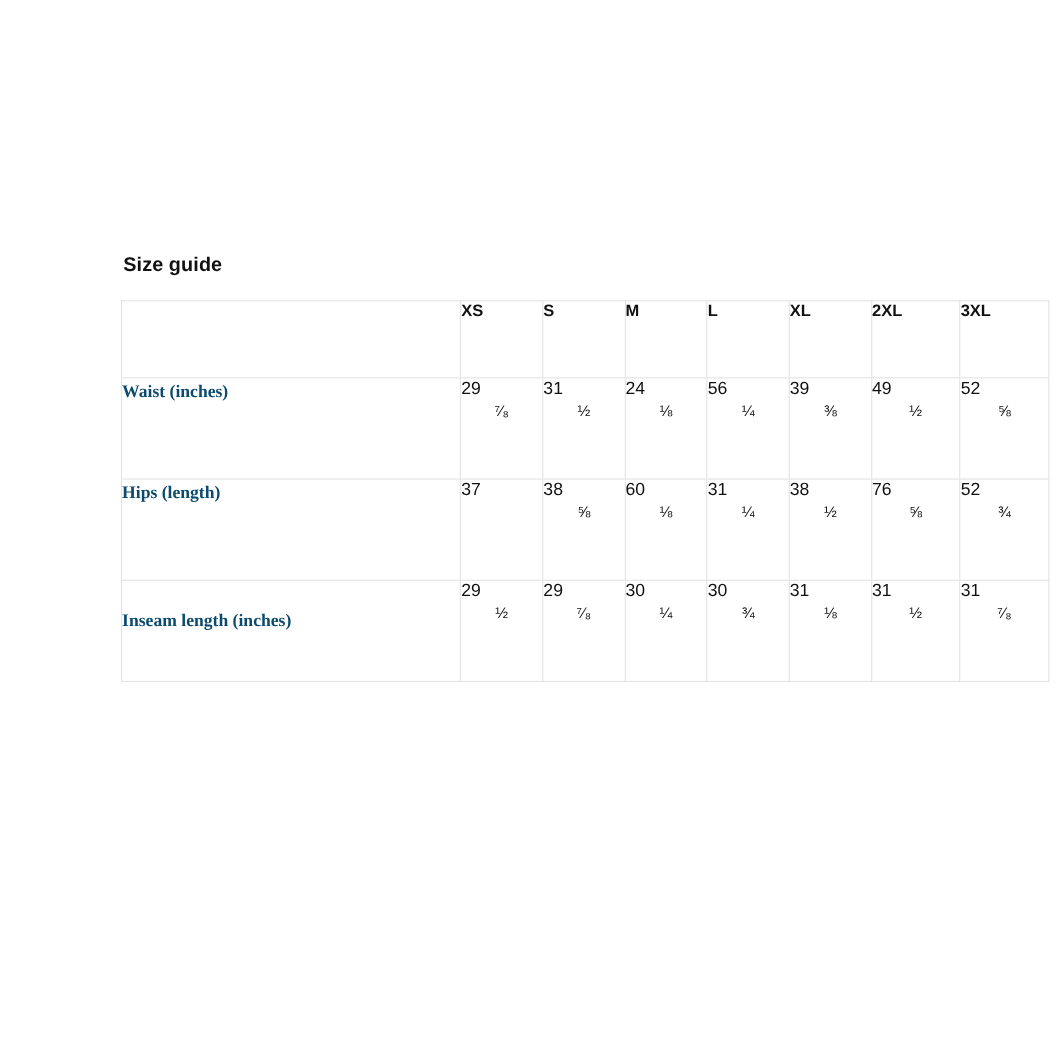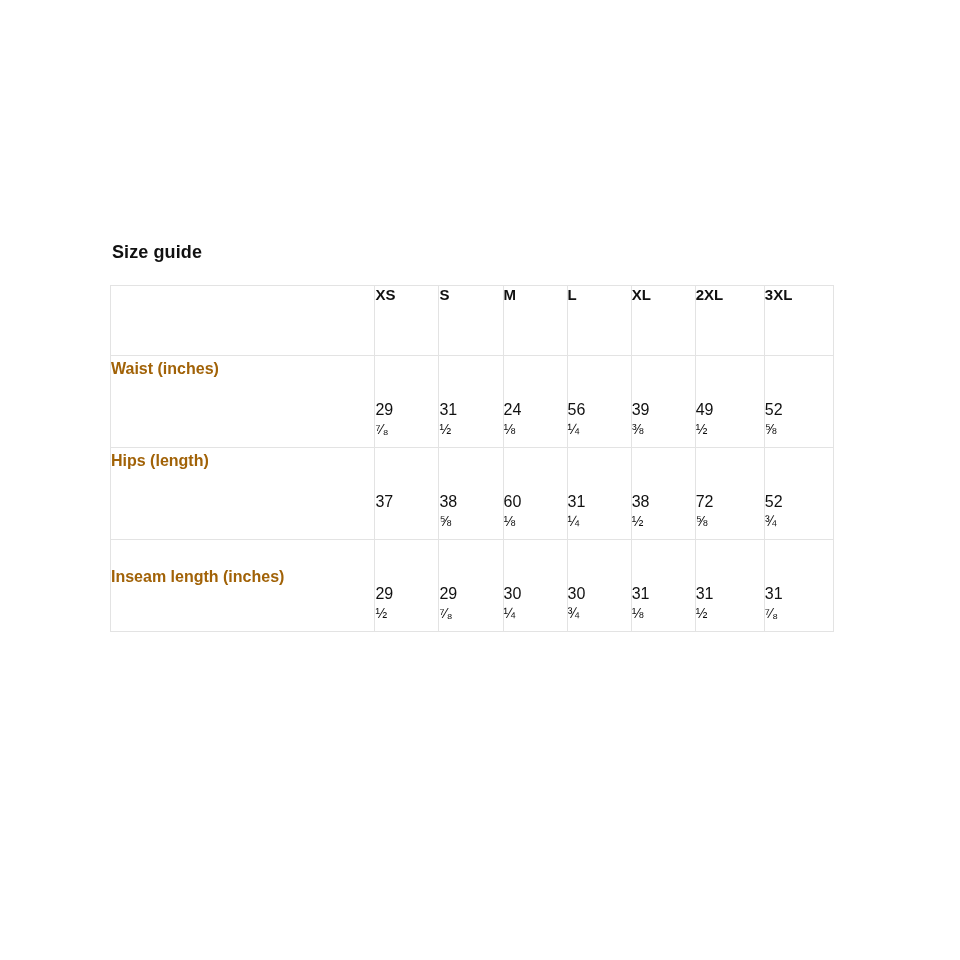--- a/index.html
+++ b/index.html
@@ -23,25 +23,25 @@
     position: absolute;
     left: 110px;
     top: 226px;
     width: 740px;
   }
   .guide-title {
     font-size: 18px;
     font-weight: bold;
     letter-spacing: 0.1px;
     color: #111111;
-    margin: 16px 0 22px 2px;
+    margin: 4px 0 22px 2px;
   }
   table.size-table {
     border-collapse: collapse;
-    width: 724px;
+    width: 844px;
     table-layout: fixed;
   }
   table.size-table td,
   table.size-table th {
     border: 1px solid #e3e3e3;
     padding: 0;
     vertical-align: top;
     background: #ffffff;
   }
   
@@ -60,41 +60,42 @@
   }
   .hdr-empty {
     height: 70px;
   }
   .row-label {
     padding: 26px 0 0 16px;
     box-sizing: border-box;
     font-size: 16px;
     font-weight: bold;
     line-height: 1.6;
-    color: #a16207;
+    color: #0c4a6e;
+    font-family: Liberation Serif, serif;
   }
   .row-label.tall {
     padding-top: 24px;
   }
   .val-cell {
     padding: 26px 0 0 16px;
     box-sizing: border-box;
     font-size: 16px;
     line-height: 1.25;
     color: #111111;
     height: 92px;
   }
   .val-cell .whole {
     display: block;
-    margin-top: 44px;
   }
   .val-cell .frac {
     display: block;
     font-size: 14px;
     line-height: 1.4;
+    text-align: center;
   }
   .row-waist td, .row-hips td { height: 92px; }
   .row-inseam td { height: 92px; }
 </style>
 </head>
 <body>
 
 <div class="page">
   <div class="guide-wrap">
     <div class="guide-title">Size guide</div>
@@ -171,21 +172,21 @@
           </td>
           <td class="val-cell">
             <span class="whole">31</span>
             <span class="frac">¼</span>
           </td>
           <td class="val-cell">
             <span class="whole">38</span>
             <span class="frac">½</span>
           </td>
           <td class="val-cell">
-            <span class="whole">72</span>
+            <span class="whole">76</span>
             <span class="frac">⅝</span>
           </td>
           <td class="val-cell">
             <span class="whole">52</span>
             <span class="frac">¾</span>
           </td>
         </tr>
 
         <tr class="row-inseam">
           <td class="row-label tall">Inseam length (inches)</td>

